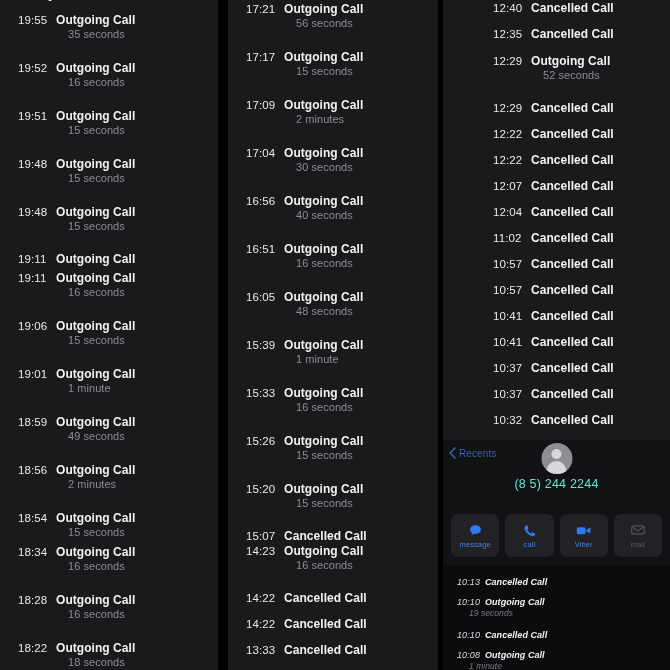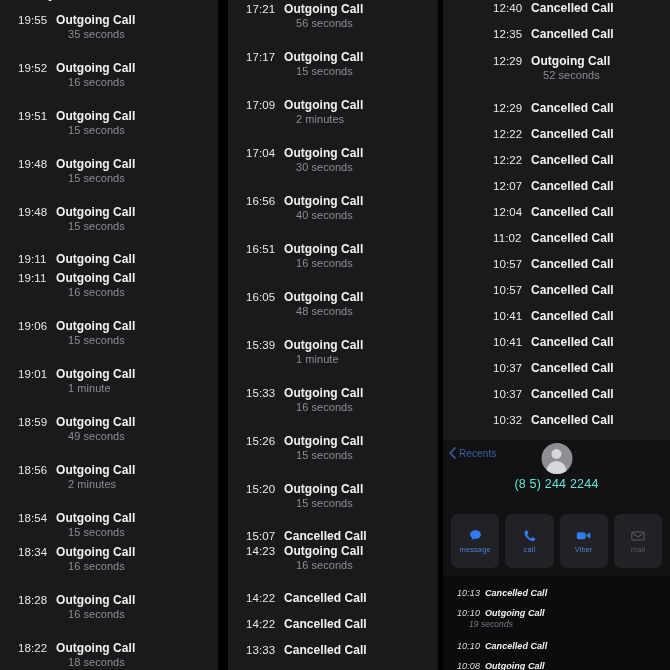--- a/index.html
+++ b/index.html
@@ -101,21 +101,21 @@
   }
   #action-row{
     display:flex;
     gap:6px;
     padding:4px 8px 8px 8px;
     box-sizing:border-box;
     background:#121214;
   }
   .action{
     flex:1 1 0;
-    height:54px;
+    height:43px;
     background:#222226;
     border-radius:7px;
     display:flex;flex-direction:column;align-items:center;justify-content:center;
     gap:2px;
   }
   .action .glyph{display:flex;align-items:center;justify-content:center;height:15px;}
   .action .alabel{
     font-size:7.5px;
     color:#4d7fd6;
     letter-spacing:.1px;

